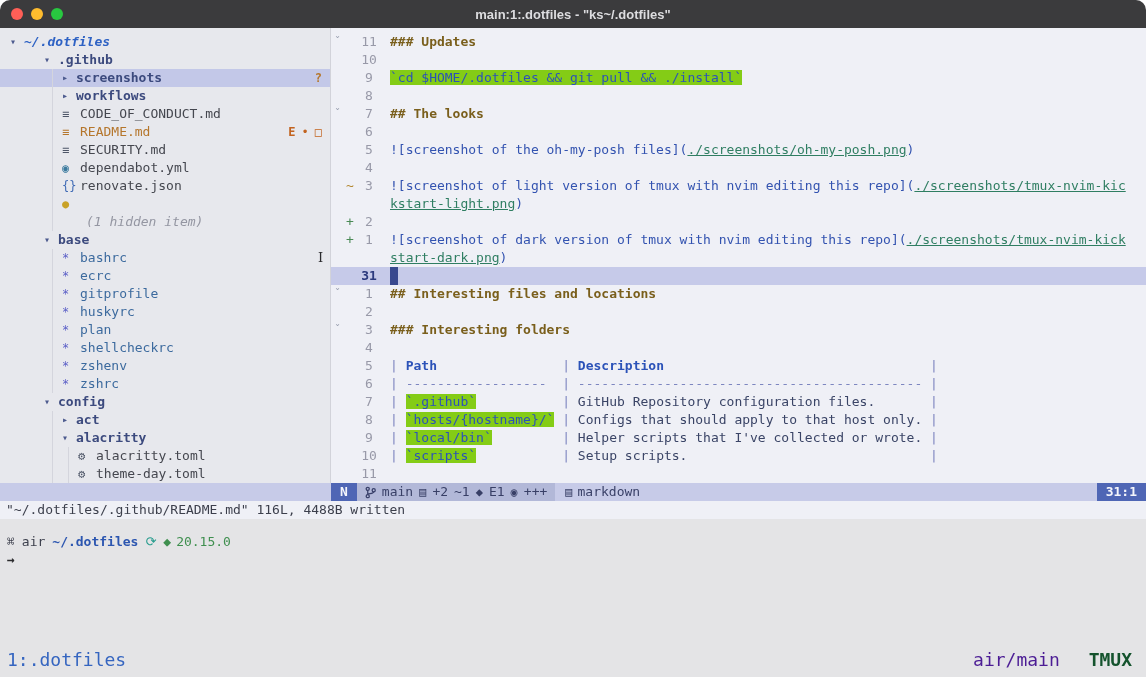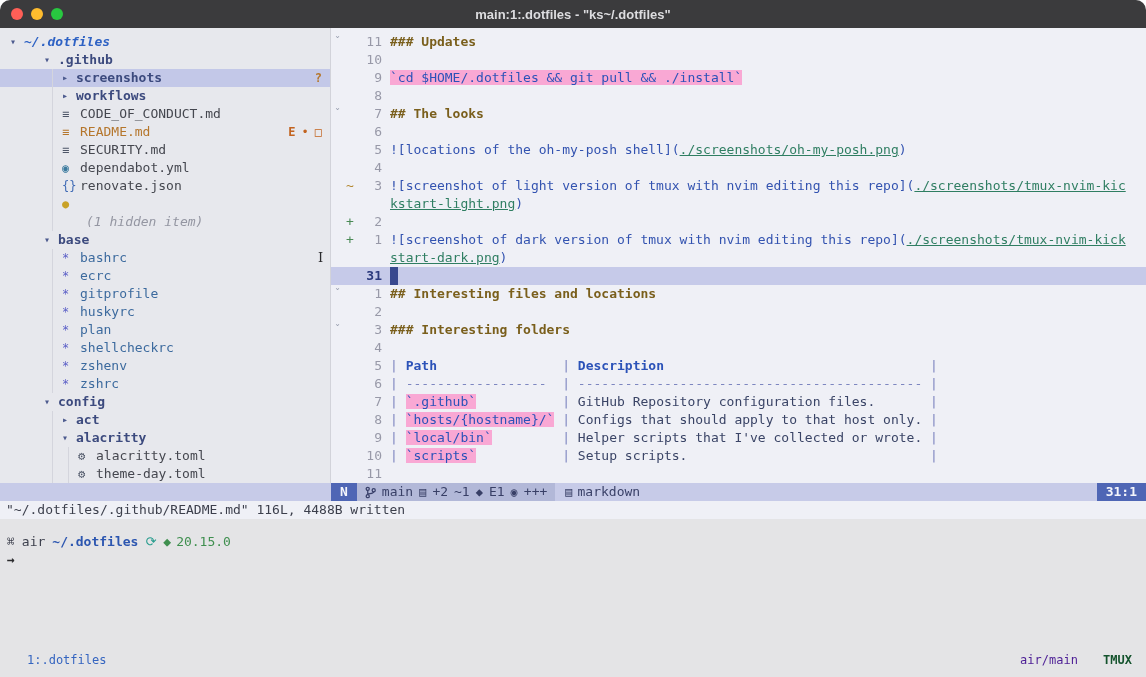--- a/index.html
+++ b/index.html
@@ -42,27 +42,27 @@
   .badge-dot{color:#c2631f;}
   .badge-square{color:#c2631f;}
   .mouse-ibeam{position:absolute;left:318px;top:221px;height:18px;line-height:18px;
     color:#2b2b2e;font-family:"DejaVu Serif",serif;font-size:13px;}
   
   .erow{height:18px;line-height:18px;font-size:13px;display:flex;white-space:pre;}
   .erow.cur{background:#c6cae9;}
   .fold{width:13px;text-align:center;color:#9aa0b0;font-size:11px;}
   .sign{width:12px;text-align:center;}
   .sign-add{color:#4a8a55;}.sign-change{color:#b3862e;}
-  .num{width:26px;text-align:right;color:#9899a8;}
+  .num{width:26px;text-align:center;color:#9899a8;}
   .curnum{color:#2c3a7e;font-weight:700;}
   .gap{width:8px;}
   .txt{flex:1;}
   .cursor{display:inline-block;width:8px;background:#39498f;}
   .s-heading{color:#7a5f1c;font-weight:700;}
-  .s-codespan,.s-tcode{color:#2b52b8;background:#f9a8d4;}
+  .s-codespan,.s-tcode{color:#2b52b8;background:#84cc16;}
   .s-mdblue{color:#3353b0;}
   .s-mdlink{color:#2f7e62;text-decoration:underline;}
   .s-tpipe{color:#7d86c0;}
   .s-th{color:#2b52b8;font-weight:700;}
   .s-ttext{color:#3a4466;}
   
   .statusrow{flex:0 0 18px;height:18px;display:flex;font-size:13px;line-height:18px;}
   .neotree-bar{width:331px;box-sizing:border-box;background:#c7cbe8;color:#343b64;
     padding-left:8px;font-weight:600;white-space:pre;}
   .lualine{flex:1;display:flex;min-width:0;}
@@ -78,21 +78,21 @@
     line-height:18px;padding-left:6px;white-space:pre;}
   
   .shell{flex:1;background:#e4e4e6;position:relative;padding:14px 0 0 7px;
     font-size:13px;line-height:18px;}
   .prompt-line{display:flex;gap:7px;color:#3c3f4c;white-space:pre;}
   .cwd{color:#2c56b0;font-weight:700;}
   .gitr{color:#2a9d8f;}
   .node{color:#3f8f4f;display:flex;gap:5px;}
   .prompt-arrow{color:#2b2b2e;font-weight:700;}
   .tmux-bar{position:absolute;left:7px;right:14px;bottom:8px;display:flex;
-    justify-content:space-between;font-size:12px;margin-left:20px;}
+    justify-content:space-between;font-size:18px;}
   .tmux-left{color:#3565c0;}
   .sess{color:#4c1d95;text-align:center;}
   .tlabel{color:#14532d;margin-left:18px;font-weight:bold;}
 </style>
 </head>
 <body>
 
 <div class="window">
 
   <div class="titlebar">
@@ -135,21 +135,21 @@
         </div>
       <div class="mouse-ibeam">I</div>
     </div>
     <div class="editor" id="editor-pane">
         <div class="erow"><span class="fold">ˇ</span><span class="sign "></span><span class="num">11</span><span class="gap"></span><span class="txt"><span class="s-heading">### Updates</span></span></div>
         <div class="erow"><span class="fold"></span><span class="sign "></span><span class="num">10</span><span class="gap"></span><span class="txt"></span></div>
         <div class="erow"><span class="fold"></span><span class="sign "></span><span class="num">9</span><span class="gap"></span><span class="txt"><span class="s-codespan">`cd $HOME/.dotfiles &amp;&amp; git pull &amp;&amp; ./install`</span></span></div>
         <div class="erow"><span class="fold"></span><span class="sign "></span><span class="num">8</span><span class="gap"></span><span class="txt"></span></div>
         <div class="erow"><span class="fold">ˇ</span><span class="sign "></span><span class="num">7</span><span class="gap"></span><span class="txt"><span class="s-heading">## The looks</span></span></div>
         <div class="erow"><span class="fold"></span><span class="sign "></span><span class="num">6</span><span class="gap"></span><span class="txt"></span></div>
-        <div class="erow"><span class="fold"></span><span class="sign "></span><span class="num">5</span><span class="gap"></span><span class="txt"><span class="s-mdblue">![locations of the oh-my-posh shell](</span><span class="s-mdlink">./screenshots/oh-my-posh.png</span><span class="s-mdblue">)</span></span></div>
+        <div class="erow"><span class="fold"></span><span class="sign "></span><span class="num">5</span><span class="gap"></span><span class="txt"><span class="s-mdblue">![screenshot of the oh-my-posh files](</span><span class="s-mdlink">./screenshots/oh-my-posh.png</span><span class="s-mdblue">)</span></span></div>
         <div class="erow"><span class="fold"></span><span class="sign "></span><span class="num">4</span><span class="gap"></span><span class="txt"></span></div>
         <div class="erow"><span class="fold"></span><span class="sign sign-change">~</span><span class="num">3</span><span class="gap"></span><span class="txt"><span class="s-mdblue">![screenshot of light version of tmux with nvim editing this repo](</span><span class="s-mdlink">./screenshots/tmux-nvim-kic</span></span></div>
         <div class="erow"><span class="fold"></span><span class="sign "></span><span class="num"></span><span class="gap"></span><span class="txt"><span class="s-mdlink">kstart-light.png</span><span class="s-mdblue">)</span></span></div>
         <div class="erow"><span class="fold"></span><span class="sign sign-add">+</span><span class="num">2</span><span class="gap"></span><span class="txt"></span></div>
         <div class="erow"><span class="fold"></span><span class="sign sign-add">+</span><span class="num">1</span><span class="gap"></span><span class="txt"><span class="s-mdblue">![screenshot of dark version of tmux with nvim editing this repo](</span><span class="s-mdlink">./screenshots/tmux-nvim-kick</span></span></div>
         <div class="erow"><span class="fold"></span><span class="sign "></span><span class="num"></span><span class="gap"></span><span class="txt"><span class="s-mdlink">start-dark.png</span><span class="s-mdblue">)</span></span></div>
         <div class="erow cur"><span class="fold"></span><span class="sign "></span><span class="num curnum">31</span><span class="gap"></span><span class="txt"><span class="cursor"> </span></span></div>
         <div class="erow"><span class="fold">ˇ</span><span class="sign "></span><span class="num">1</span><span class="gap"></span><span class="txt"><span class="s-heading">## Interesting files and locations</span></span></div>
         <div class="erow"><span class="fold"></span><span class="sign "></span><span class="num">2</span><span class="gap"></span><span class="txt"></span></div>
         <div class="erow"><span class="fold">ˇ</span><span class="sign "></span><span class="num">3</span><span class="gap"></span><span class="txt"><span class="s-heading">### Interesting folders</span></span></div>

